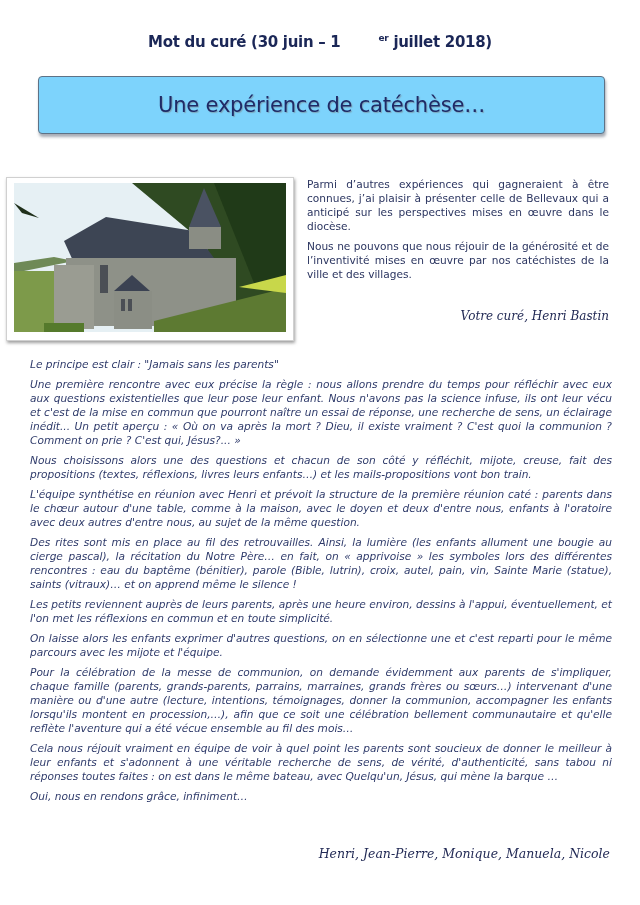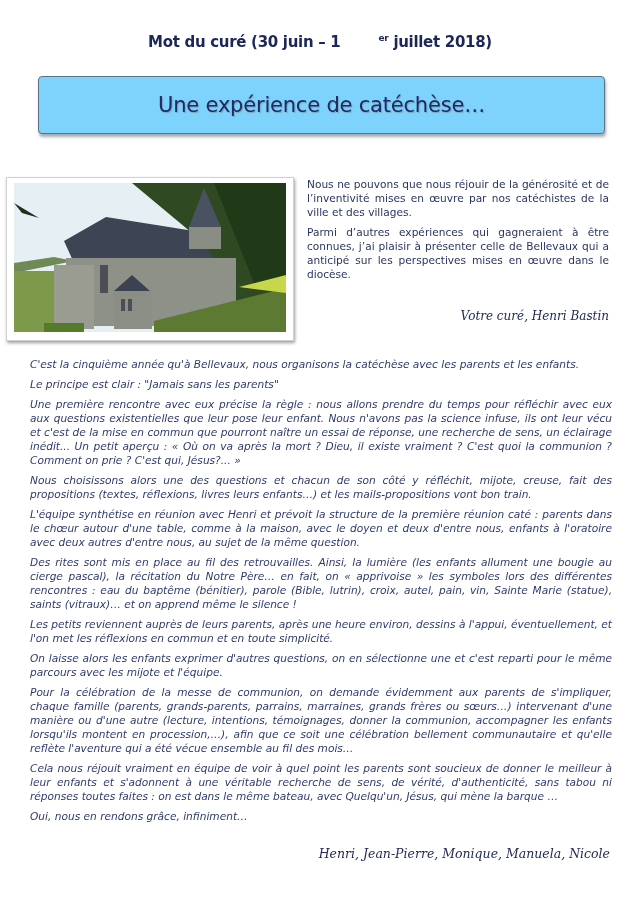--- a/index.html
+++ b/index.html
@@ -81,27 +81,26 @@
       <rect x="107" y="116" width="4" height="12" fill="#4b4f55"></rect>
       <rect x="114" y="116" width="4" height="12" fill="#4b4f55"></rect>
       <path d="M140 138 L272 105 L272 149 L140 149 Z" fill="#5d7a32"></path>
       <path d="M225 104 L272 92 L272 110 Z" fill="#c8d74a"></path>
       <rect x="30" y="140" width="40" height="9" fill="#557a2c"></rect>
     </svg>
   </div>
 </div>
 
 <div class="right-col">
+  <p>Parmi d’autres expériences qui gagneraient à être connues, j’ai plaisir à présenter celle de Bellevaux qui a anticipé sur les perspectives mises en œuvre dans le diocèse.</p>
   <p>Nous ne pouvons que nous réjouir de la générosité et de l’inventivité mises en œuvre par nos catéchistes de la ville et des villages.</p>
-  <p>Parmi d’autres expériences qui gagneraient à être connues, j’ai plaisir à présenter celle de Bellevaux qui a anticipé sur les perspectives mises en œuvre dans le diocèse.</p>
 </div>
 <div class="sig1">Votre curé, Henri Bastin</div>
 
 <div class="body-text">
-  <p>C'est la cinquième année qu'à Bellevaux, nous organisons la catéchèse avec les parents et les enfants.</p>
   <p>Le principe est clair : "Jamais sans les parents"</p>
   <p>Une première rencontre avec eux précise la règle : nous allons prendre du temps pour réfléchir avec eux aux questions existentielles que leur pose leur enfant. Nous n'avons pas la science infuse, ils ont leur vécu et c'est de la mise en commun que pourront naître un essai de réponse, une recherche de sens, un éclairage inédit... Un petit aperçu : « Où on va après la mort ? Dieu, il existe vraiment ? C'est quoi la communion ? Comment on prie ? C'est qui, Jésus?... »</p>
   <p>Nous choisissons alors une des questions et chacun de son côté y réfléchit, mijote, creuse, fait des propositions (textes, réflexions, livres leurs enfants…) et les mails-propositions vont bon train.</p>
   <p>L'équipe synthétise en réunion avec Henri et prévoit la structure de la première réunion caté : parents dans le chœur autour d'une table, comme à la maison, avec le doyen et deux d'entre nous, enfants à l'oratoire avec deux autres d'entre nous, au sujet de la même question.</p>
   <p>Des rites sont mis en place au fil des retrouvailles. Ainsi, la lumière (les enfants allument une bougie au cierge pascal), la récitation du Notre Père… en fait, on « apprivoise » les symboles lors des différentes rencontres : eau du baptême (bénitier), parole (Bible, lutrin), croix, autel, pain, vin, Sainte Marie (statue), saints (vitraux)… et on apprend même le silence !</p>
   <p>Les petits reviennent auprès de leurs parents, après une heure environ, dessins à l'appui, éventuellement, et l'on met les réflexions en commun et en toute simplicité.</p>
   <p>On laisse alors les enfants exprimer d'autres questions, on en sélectionne une et c'est reparti pour le même parcours avec les mijote et l'équipe.</p>
   <p>Pour la célébration de la messe de communion, on demande évidemment aux parents de s'impliquer, chaque famille (parents, grands-parents, parrains, marraines, grands frères ou sœurs…) intervenant d'une manière ou d'une autre (lecture, intentions, témoignages, donner la communion, accompagner les enfants lorsqu'ils montent en procession,…), afin que ce soit une célébration bellement communautaire et qu'elle reflète l'aventure qui a été vécue ensemble au fil des mois…</p>
   <p>Cela nous réjouit vraiment en équipe de voir à quel point les parents sont soucieux de donner le meilleur à leur enfants et s'adonnent à une véritable recherche de sens, de vérité, d'authenticité, sans tabou ni réponses toutes faites : on est dans le même bateau, avec Quelqu'un, Jésus, qui mène la barque …</p>
   <p>Oui, nous en rendons grâce, infiniment…</p>

